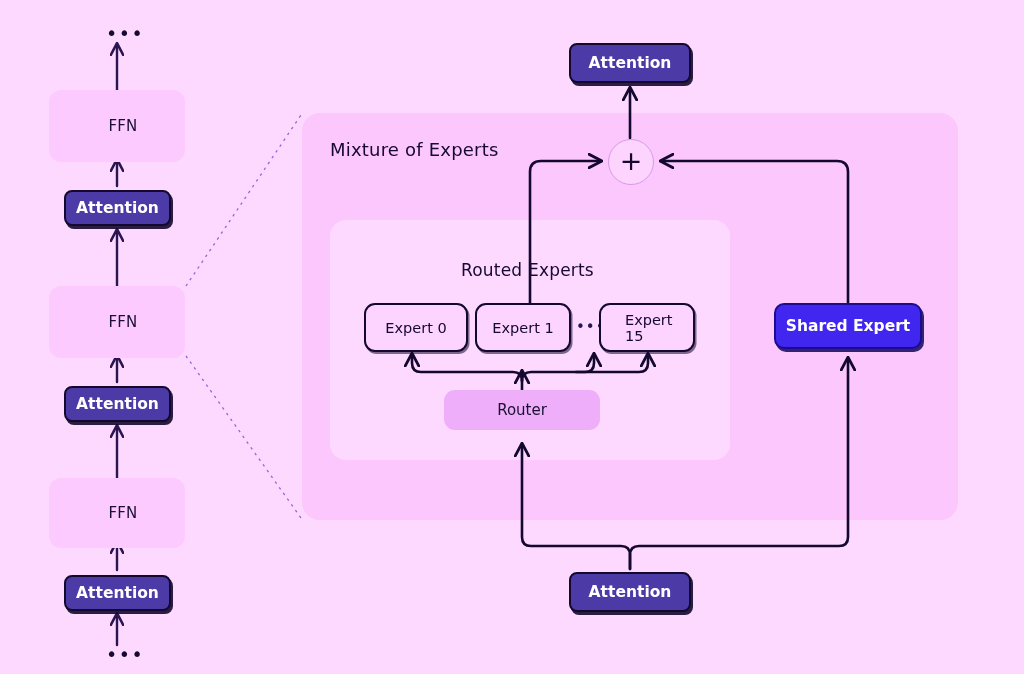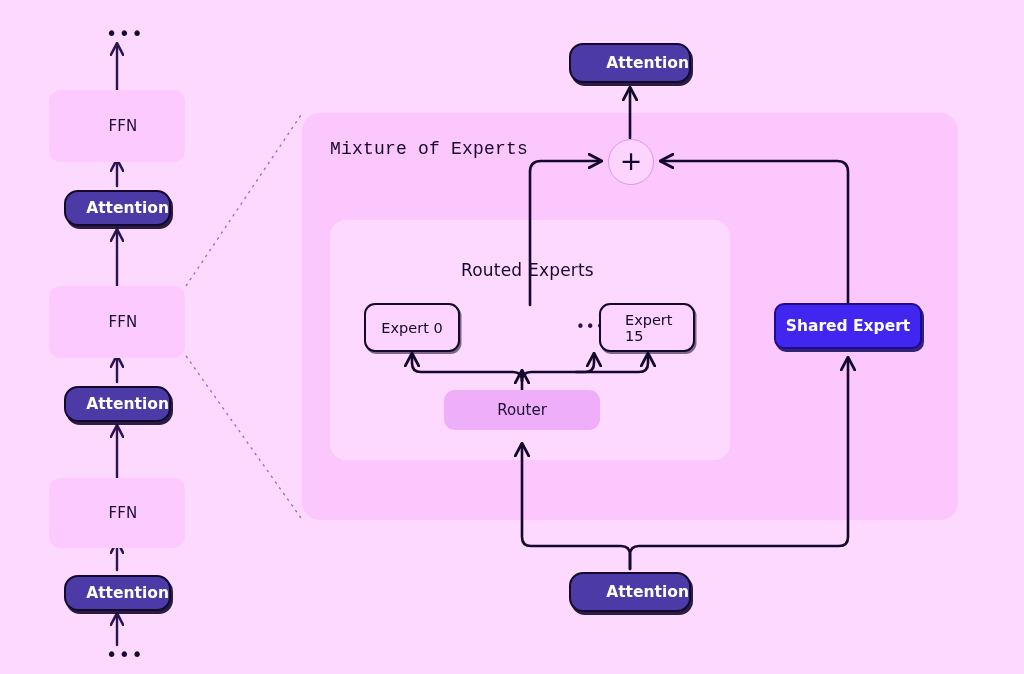--- a/index.html
+++ b/index.html
@@ -38,26 +38,25 @@
     border-radius: 12px;
     color: #1b1033;
     font-size: 15px;
     letter-spacing: .2px;
     padding-left: 12px;
   }
   
   .attention {
     background: #4c3ba6;
     border: 2.5px solid #14082e;
-    border-radius: 14px;
+    border-radius: 8px;
     color: #ffffff;
     font-size: 15.5px;
     font-weight: 600;
     box-shadow: 2px 3px 0 rgba(20,8,46,.9);
-    justify-content: flex-end;
   }
   
   .shared-expert {
     background: #4026ef;
     border: 2.5px solid #1b0c8f;
     border-radius: 10px;
     color: #ffffff;
     font-size: 15.5px;
     font-weight: 600;
     box-shadow: 2px 3px 0 rgba(16,6,90,.85);
@@ -130,21 +129,21 @@
 </style>
 </head>
 <body>
 
 <div id="canvas">
 
   <div class="panel-moe" style="left:302px; top:113px; width:656px; height:407px;"></div>
 
   <div class="panel-routed" style="left:330px; top:220px; width:400px; height:240px;"></div>
 
-  <div class="panel-title" id="moe-title" style="left:330px; top:139px;font-family:Liberation Mono, monospace;">Mixture of Experts</div>
+  <div class="panel-title" id="moe-title" style="left:330px; top:139px;">Mixture of Experts</div>
 
   <div class="panel-title" id="routed-title" style="left:461px; top:245px;margin-top:15px;">Routed Experts</div>
 
   <svg id="edges" viewBox="0 0 1024 674" width="1024" height="674">
     <defs>
       <marker id="ah" viewBox="0 0 10 10" refX="8.4" refY="5" markerWidth="6" markerHeight="6" orient="auto-start-reverse">
         <path d="M 0.6 0.6 L 9 5 L 0.6 9.4" fill="none" stroke="#14082e" stroke-width="1.8" stroke-linecap="round" stroke-linejoin="round"></path>
       </marker>
       <marker id="ah-dark" viewBox="0 0 10 10" refX="8.4" refY="5" markerWidth="6" markerHeight="6" orient="auto-start-reverse">
         <path d="M 0.6 0.6 L 9 5 L 0.6 9.4" fill="none" stroke="#2a1550" stroke-width="1.8" stroke-linecap="round" stroke-linejoin="round"></path>
@@ -220,24 +219,27 @@
   <div class="dots" style="left:106px; top:645px;">•••</div>
 
   <div class="node attention" style="left:569px; top:43px; width:122px; height:40px;">
     <span>Attention</span>
   </div>
 
   <div class="plus-circle" style="left:608px; top:139px;">
     <span class="plus-glyph">+</span>
   </div>
 
-  <div class="node expert" style="left:364px; top:303px; width:96px; height:49px;">
+  <div class="node expert" style="left:364px; top:303px; width:104px; height:49px;">
     <span>Expert 0</span>
   </div>
 
+  <div class="node expert" style="left:475px; top:303px; width:96px; height:49px;">
+    <span>Expert 1</span>
+  </div>
 
   <div class="dots dots-small" style="left:576px; top:320px;">•••</div>
 
   <div class="node expert" style="left:599px; top:303px; width:96px; height:49px;padding-left:24px;">
     <span>Expert 15</span>
   </div>
 
   <div class="node router" style="left:444px; top:390px; width:156px; height:40px;">
     <span>Router</span>
   </div>

